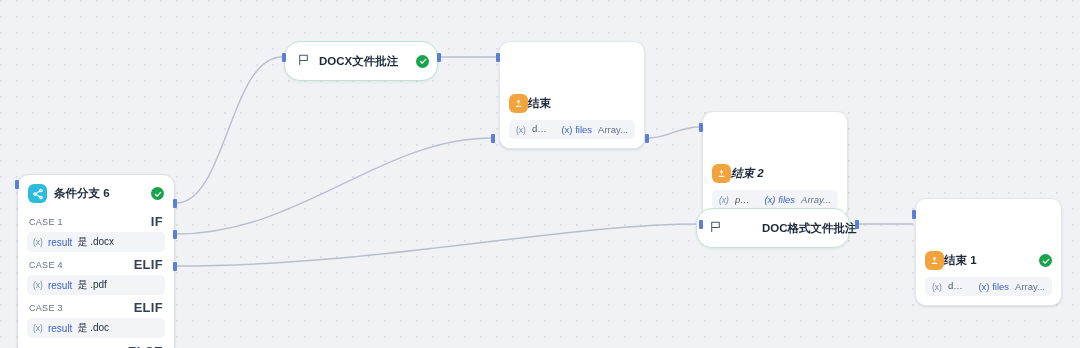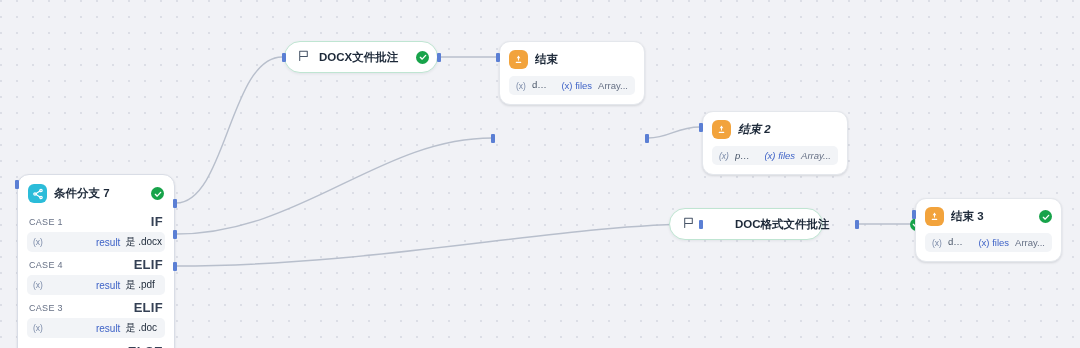--- a/index.html
+++ b/index.html
@@ -52,46 +52,46 @@
   }
   .case-label { font-size: 9px; color: #667085; letter-spacing: .3px; }
   .case-op { font-size: 13px; font-weight: bold; color: #344054; letter-spacing: .3px; }
   .cond-pill {
     background: #f2f4f7; border-radius: 5px;
     padding: 3px 6px; margin-bottom: 1px;
     display: flex; align-items: center; gap: 5px;
     font-size: 10px; white-space: nowrap; overflow: hidden;
   }
   .varmark { color: #7a8aa8; font-size: 8.5px; }
-  .varname { color: #3f63c7; margin-left: 48px; }
+  .varname { color: #3f63c7; }
   .condtext { color: #1d2939; }
   .else-row { display: flex; justify-content: flex-end; padding: 5px 2px 1px 2px; }
 
   
   .pill-node {
-    height: 32px;
+    height: 40px;
     background: #ffffff;
     border: 1px solid #bfe5d2;
     border-radius: 16px;
     box-shadow: 0 1px 3px rgba(16,24,40,0.07);
     display: flex; align-items: center;
     padding: 0 11px 0 12px; gap: 9px;
   }
   .pill-title { font-size: 11.5px; font-weight: bold; color: #1d2939; white-space: nowrap; }
   .pill-spacer { flex: 1 1 auto; }
 
   
   .end-node {
     background: #ffffff;
     border: 1px solid #e4e7ec;
     border-radius: 11px;
     box-shadow: 0 1px 3px rgba(16,24,40,0.08), 0 1px 2px rgba(16,24,40,0.05);
     padding: 8px 9px 9px 9px;
   }
-  .end-head { display: flex; align-items: center; gap: 7px; padding-bottom: 7px; }
+  .end-head { display: flex; align-items: center; padding-bottom: 7px; margin-top: 44px; }
   .var-pill {
     background: #f2f4f7; border-radius: 5px;
     height: 19px; padding: 0 7px;
     display: flex; align-items: center; gap: 6px;
     font-size: 9.5px; white-space: nowrap; overflow: hidden;
   }
   .var-src { color: #475467; overflow: hidden; text-overflow: ellipsis; max-width: 78px; }
   .var-key { color: #3f63c7; padding-left: 8px; }
   .var-type { color: #667085; margin-left: auto; }
 
@@ -133,21 +133,21 @@
     <div class="branch-head">
       <span class="node-icon icon-branch">
         <svg width="12" height="12" viewBox="0 0 24 24" fill="none" stroke="#ffffff" stroke-width="2.4" stroke-linecap="round" stroke-linejoin="round">
           <circle cx="18" cy="5" r="2.4"></circle>
             <circle cx="6" cy="12" r="2.4"></circle>
             <circle cx="18" cy="19" r="2.4"></circle>
           <line x1="8.2" y1="10.8" x2="15.8" y2="6.2"></line>
             <line x1="8.2" y1="13.2" x2="15.8" y2="17.8"></line>
         </svg>
       </span>
-      <span class="node-title">条件分支 7</span>
+      <span class="node-title">条件分支 6</span>
       <span class="badge-ok">
         <svg width="8" height="8" viewBox="0 0 24 24" fill="none" stroke="#ffffff" stroke-width="4" stroke-linecap="round" stroke-linejoin="round">
           <polyline points="4,13 9.5,18.5 20,7"></polyline>
         </svg>
       </span>
     </div>
 
     <div class="case-row">
       <span class="case-label">CASE 1</span>
       <span class="case-op">IF</span>
@@ -239,21 +239,21 @@
     </div>
     <div class="var-pill">
       <span class="varmark">(x)</span>
       <span class="var-src">pdf-comm...</span>
       <span class="var-key">(x) files</span>
       <span class="var-type">Array...</span>
     </div>
   </div>
   <div class="port" style="left:699px; top:123px;"></div>
 
-  <div class="node pill-node" style="left:669px; top:208px; width:154px;gap:40px;">
+  <div class="node pill-node" style="left:696px; top:208px; width:154px;gap:40px;">
     <span>
       <svg width="13" height="13" viewBox="0 0 24 24" fill="none" stroke="#475467" stroke-width="1.9" stroke-linecap="round" stroke-linejoin="round">
         <path d="M5 21 V4 H19 V14 H5"></path>
       </svg>
     </span>
     <span class="pill-title">DOC格式文件批注</span>
     <span class="pill-spacer"></span>
     <span class="badge-ok">
       <svg width="8" height="8" viewBox="0 0 24 24" fill="none" stroke="#ffffff" stroke-width="4" stroke-linecap="round" stroke-linejoin="round">
         <polyline points="4,13 9.5,18.5 20,7"></polyline>
@@ -264,21 +264,21 @@
   <div class="port" style="left:855px; top:220px;"></div>
 
   <div class="node end-node" style="left:915px; top:198px; width:147px;">
     <div class="end-head">
       <span class="node-icon icon-end">
         <svg width="11" height="11" viewBox="0 0 24 24" fill="#ffffff">
           <path d="M12 3 L16 9 H13 V14 H11 V9 H8 Z"></path>
           <rect x="6" y="17" width="12" height="2.6" rx="1.1"></rect>
         </svg>
       </span>
-      <span class="node-title">结束 3</span>
+      <span class="node-title">结束 1</span>
       <span class="pill-spacer"></span>
       <span class="badge-ok">
         <svg width="8" height="8" viewBox="0 0 24 24" fill="none" stroke="#ffffff" stroke-width="4" stroke-linecap="round" stroke-linejoin="round">
           <polyline points="4,13 9.5,18.5 20,7"></polyline>
         </svg>
       </span>
     </div>
     <div class="var-pill">
       <span class="varmark">(x)</span>
       <span class="var-src">doc格式文...</span>

